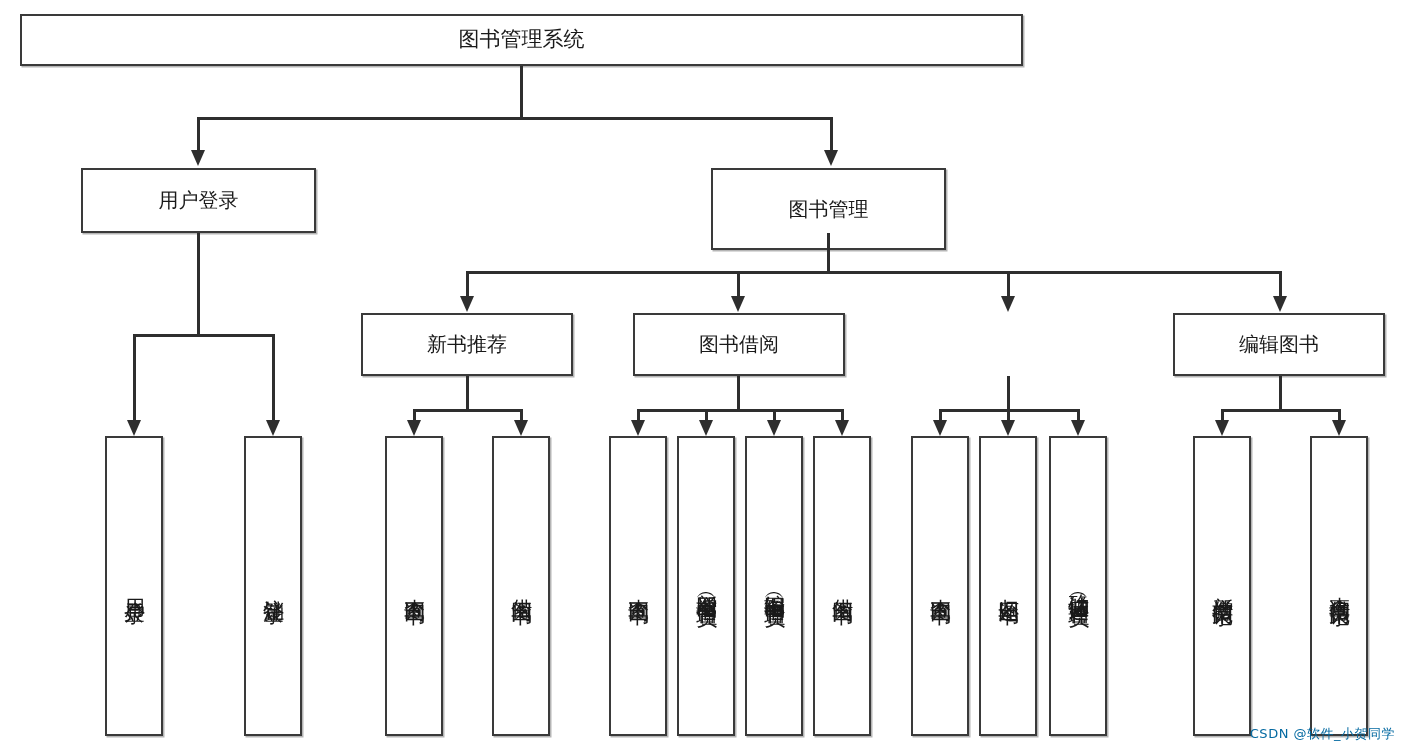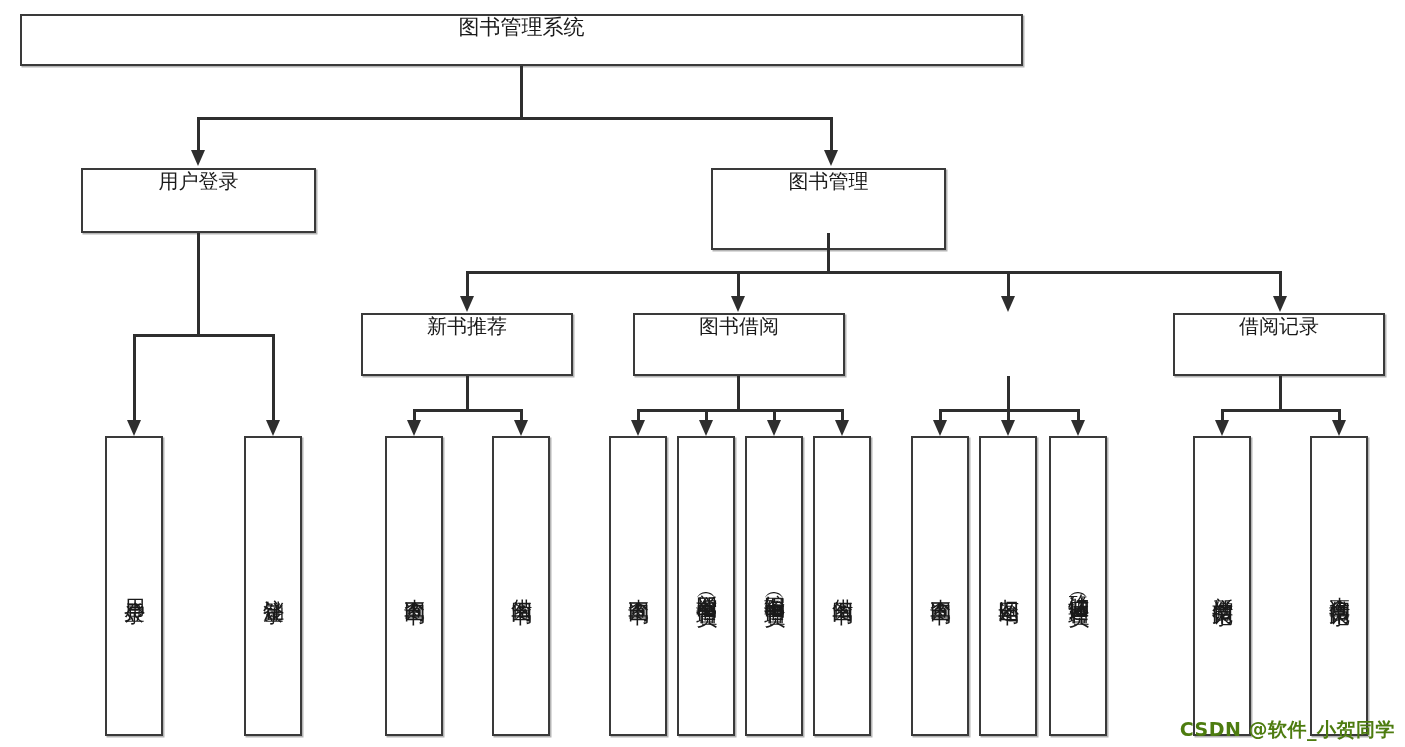--- a/index.html
+++ b/index.html
@@ -12,20 +12,21 @@
   }
   #stage{position:relative;width:1405px;height:747px;}
 
   
   .node{
     position:absolute;
     box-sizing:border-box;
     background:#ffffff;
     border:2.5px solid #3a3a3a;
     display:flex;
+    align-items:center;
     justify-content:center;
     color:#1a1a1a;
     line-height:1.12;
     text-align:center;
     box-shadow:1.5px 1.5px 0 rgba(120,120,120,.55);
   }
   .node.root{font-size:21px;}
   .node.lvl2{font-size:20px;}
   .node.lvl3{font-size:20px;}
   .node.leaf{
@@ -52,26 +53,25 @@
     width:0;height:0;
     border-left:7px solid transparent;
     border-right:7px solid transparent;
     border-top:16px solid #2e2e2e;
   }
 
   
   #watermark{
     position:absolute;
     right:10px;bottom:4px;
-    font-size:19px;
-    color:#4d7c0f;
+    font-size:13px;
+    color:#0369a1;
     letter-spacing:.5px;
     white-space:nowrap;
     user-select:none;
-    font-weight:bold;
   }
 </style>
 </head>
 <body>
 
 <div id="stage">
 
   <div class="node root" style="left:20px;top:14px;width:1003px;height:52px;">
     <span>图书管理系统</span>
   </div>
@@ -110,21 +110,21 @@
   <div class="edge v" style="left:1279px;top:271px;height:26px;"></div>
   <div class="arrow" style="left:1273px;top:296px;"></div>
 
   <div class="node lvl3" style="left:361px;top:313px;width:212px;height:63px;">
     <span>新书推荐</span>
   </div>
   <div class="node lvl3" style="left:633px;top:313px;width:212px;height:63px;">
     <span>图书借阅</span>
   </div>
   <div class="node lvl3" style="left:1173px;top:313px;width:212px;height:63px;">
-    <span>借阅记录</span>
+    <span>编辑图书</span>
   </div>
 
   <div class="edge v" style="left:466px;top:376px;height:34px;"></div>
   <div class="edge h" style="left:413px;top:409px;width:107px;"></div>
   <div class="edge v" style="left:413px;top:409px;height:11px;"></div>
   <div class="arrow" style="left:407px;top:420px;"></div>
   <div class="edge v" style="left:520px;top:409px;height:11px;"></div>
   <div class="arrow" style="left:514px;top:420px;"></div>
 
   <div class="edge v" style="left:737px;top:376px;height:34px;"></div>

